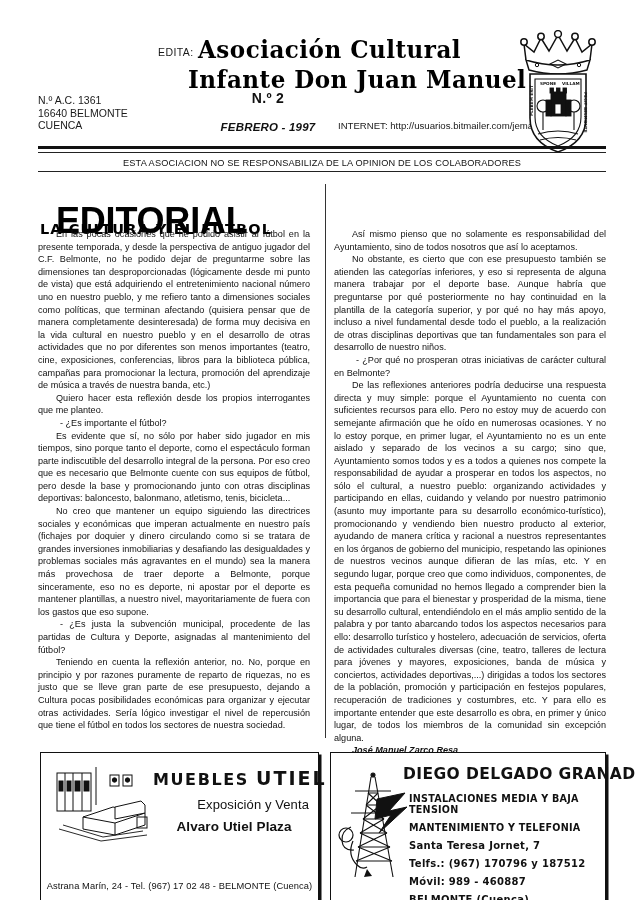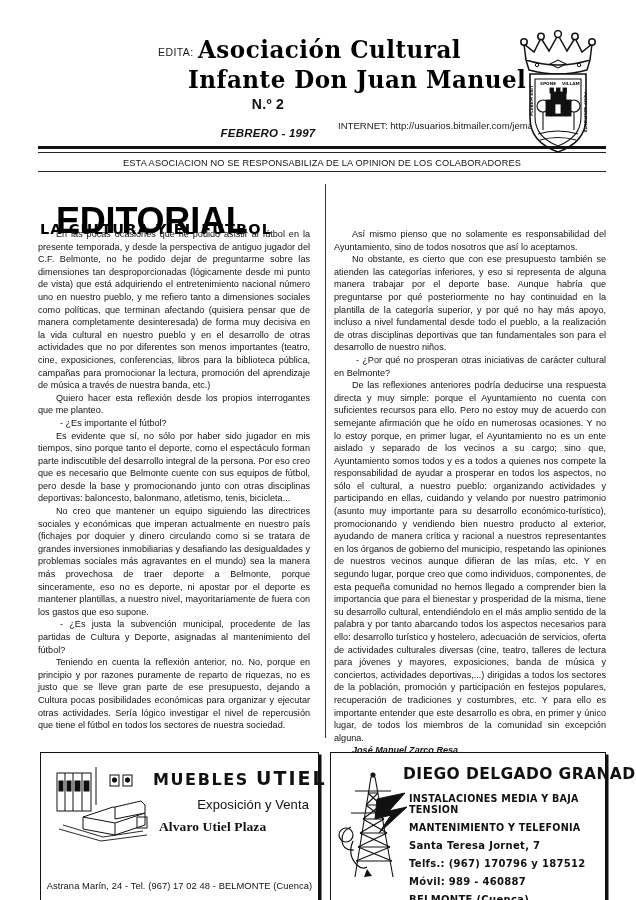--- a/index.html
+++ b/index.html
@@ -42,21 +42,21 @@
     font-family:"DejaVu Serif", serif;
     font-weight:700;font-size:24px;line-height:1.0;
     letter-spacing:.5px;color:#000;
     transform:scaleX(0.96);transform-origin:left bottom;
   }
   .addr-block{
     position:absolute;left:0px;top:62px;
     font-size:10.5px;line-height:12.6px;color:#1a1a1a;
   }
   .issue-block{
-    position:absolute;left:170px;top:64px;text-align:center;width:120px;
+    position:absolute;left:170px;top:58px;text-align:center;width:120px;
   }
   .issue-no{font-size:14px;font-weight:700;letter-spacing:.3px;}
   .issue-date{font-size:11.5px;font-style:italic;font-weight:700;margin-top:15px;letter-spacing:.2px;}
   .internet{
     position:absolute;left:300px;top:88px;
     font-size:9.6px;letter-spacing:0px;color:#1a1a1a;white-space:nowrap;
   }
 
   
   .crest{
@@ -126,22 +126,22 @@
     position:absolute;left:112px;top:14px;
     font-size:16px;font-weight:700;letter-spacing:1.6px;
     font-family:"DejaVu Sans", sans-serif;white-space:nowrap;
   }
   .ad-left .brand .big{font-size:19px;letter-spacing:2px;}
   .ad-left .l2{
     position:absolute;left:118px;top:44px;width:150px;text-align:right;
     font-size:13px;letter-spacing:.1px;
   }
   .ad-left .l3{
-    position:absolute;left:118px;top:66px;width:150px;text-align:left;
-    font-size:13.5px;font-weight:700;letter-spacing:.1px;font-family:Liberation Serif, serif;
+    position:absolute;left:118px;top:66px;width:150px;text-align:center;
+    font-size:13.5px;font-weight:700;letter-spacing:.1px;
   }
   .ad-left .addr{
     position:absolute;left:0;right:0;bottom:14px;text-align:center;
     font-size:9.3px;letter-spacing:.1px;
   }
   .furniture{position:absolute;left:12px;top:12px;width:98px;height:78px;}
 
   .ad-right .brand{
     position:absolute;left:72px;top:12px;
     font-size:15.5px;font-weight:700;letter-spacing:.4px;
@@ -163,20 +163,25 @@
 <div class="page">
 
   <div class="masthead">
 
     <div class="edita-row">
       <span class="edita-label">EDITA:</span>
       <span class="assoc-title">Asociación Cultural</span>
     </div>
     <div class="assoc-line2">Infante Don Juan Manuel</div>
 
+    <div class="addr-block">
+      <div>N.º A.C. 1361</div>
+      <div>16640 BELMONTE</div>
+      <div>CUENCA</div>
+    </div>
 
     <div class="issue-block">
       <div class="issue-no">N.º 2</div>
       <div class="issue-date">FEBRERO - 1997</div>
     </div>
 
     <div class="internet">INTERNET: http://usuarios.bitmailer.com/jemardi/</div>
 
     <div class="crest">
       <svg viewBox="0 0 96 128" width="96" height="128" aria-hidden="true">

